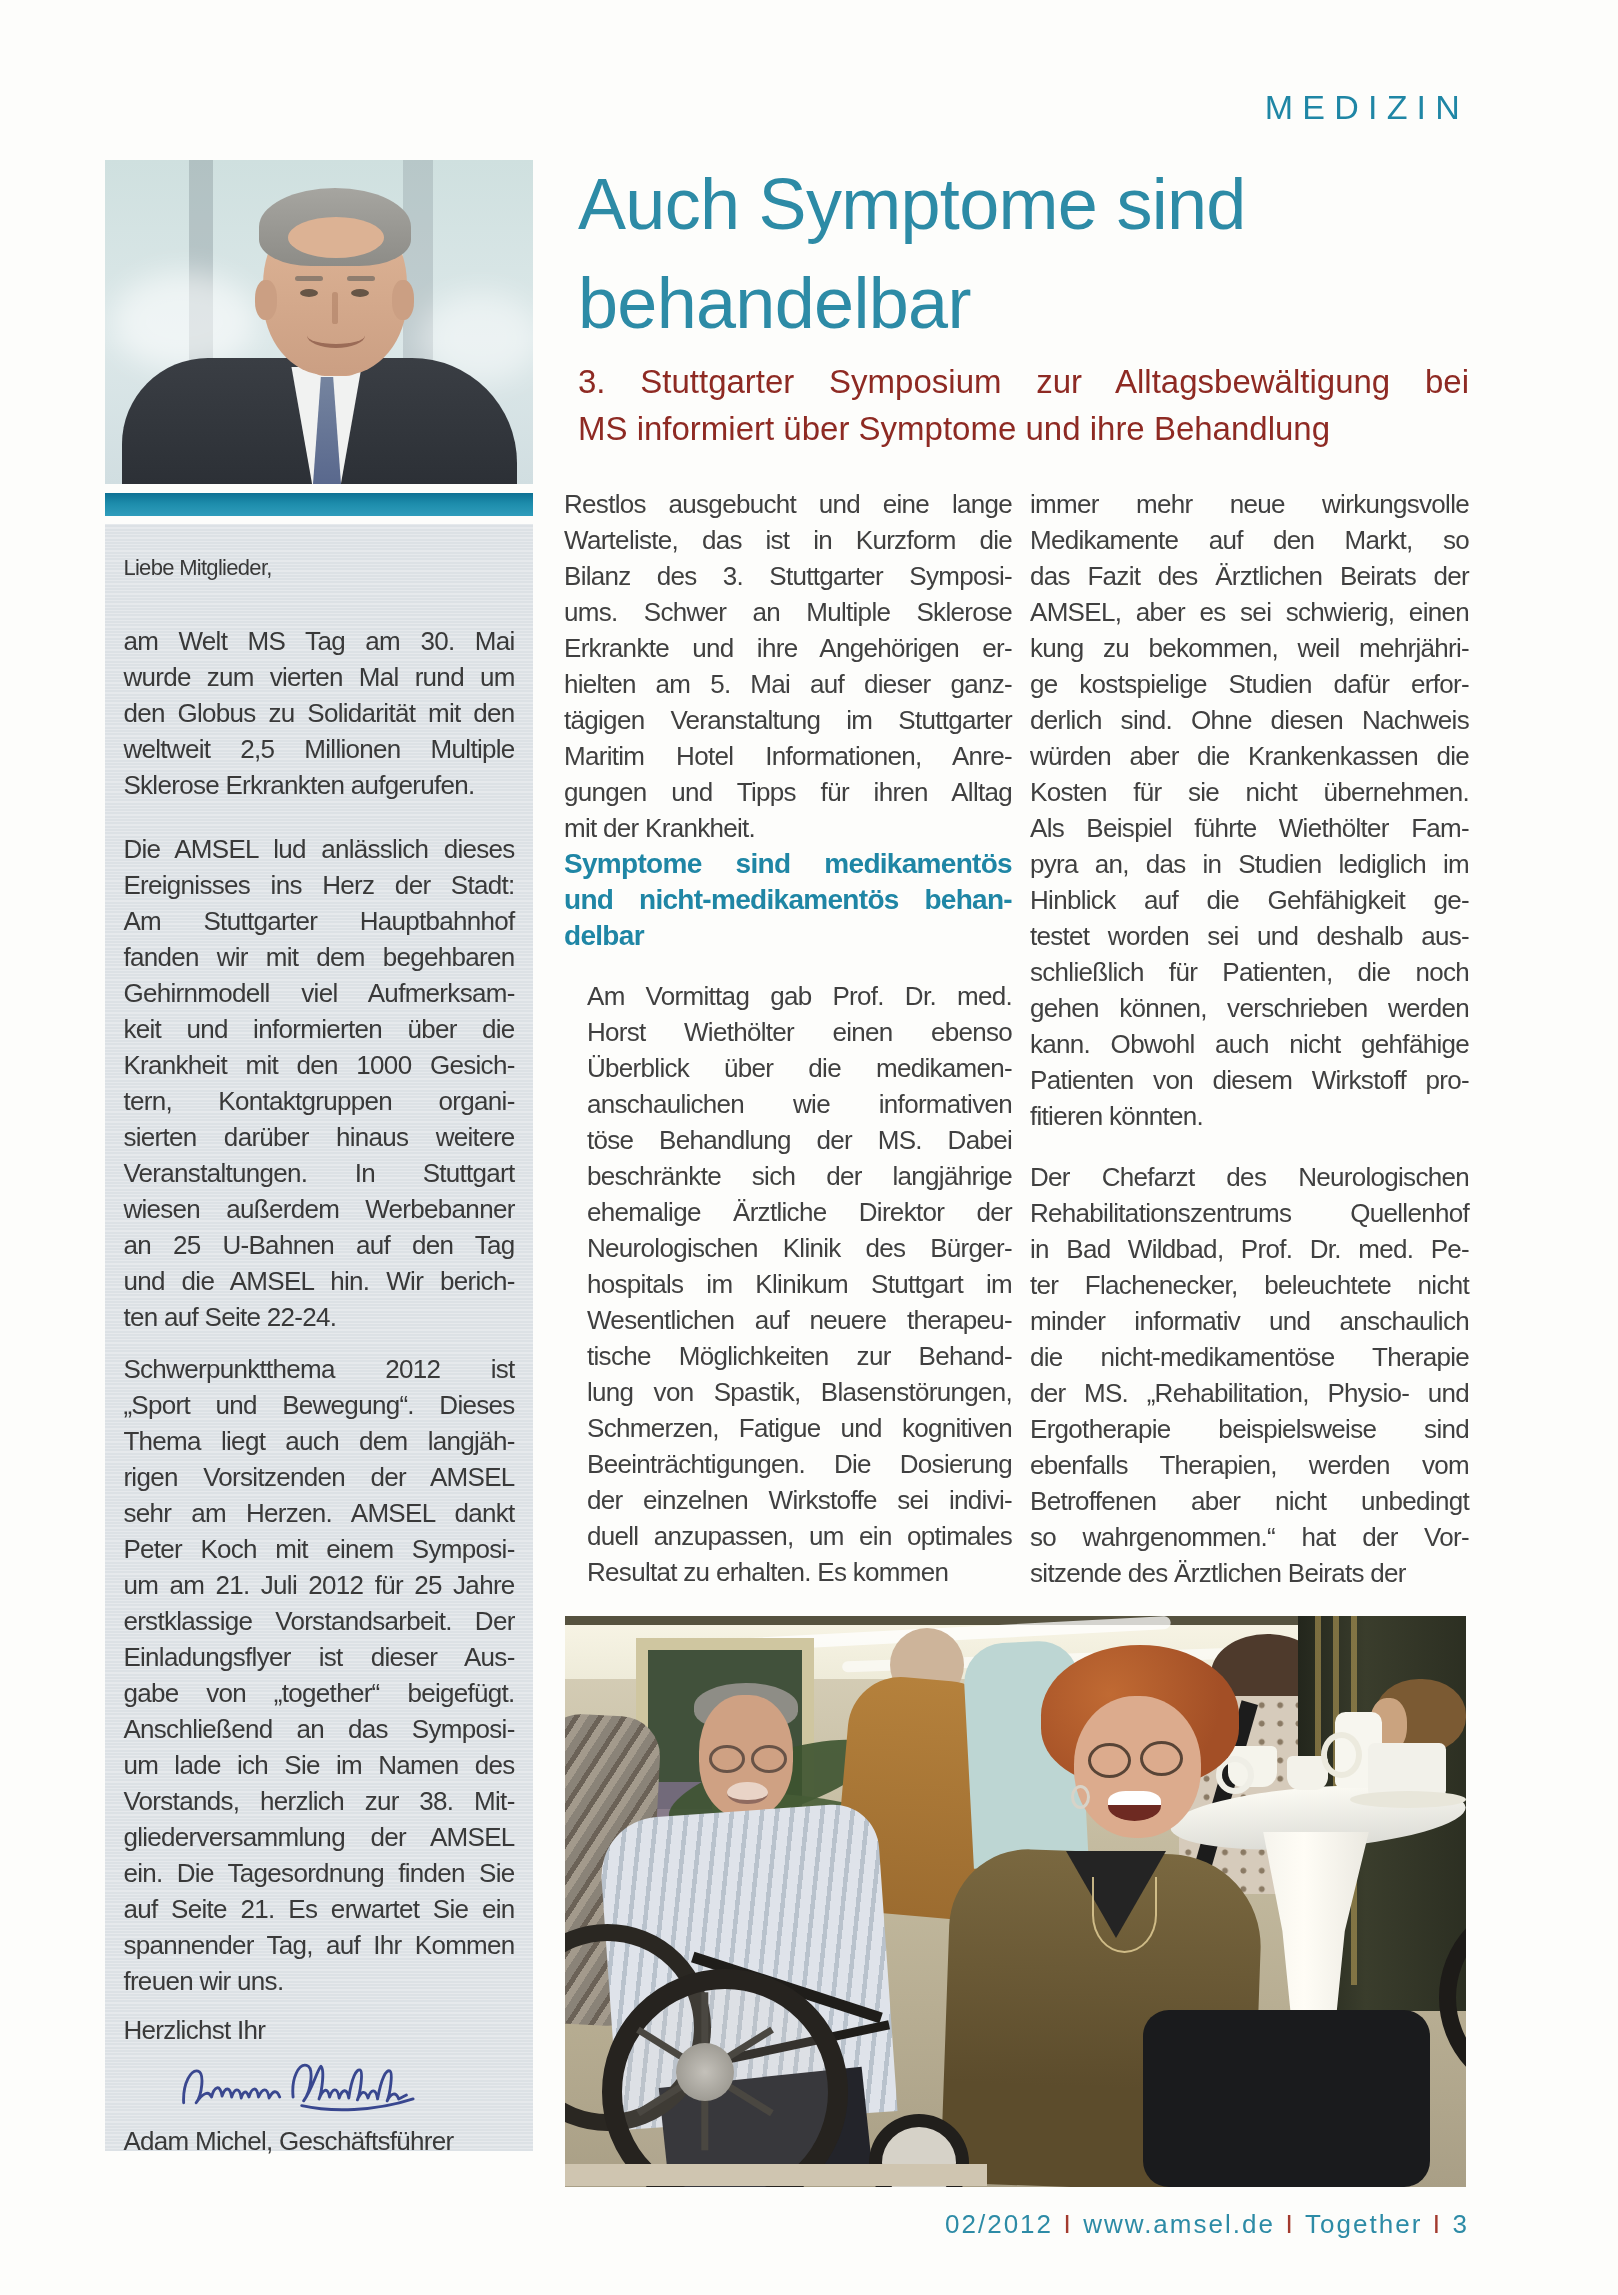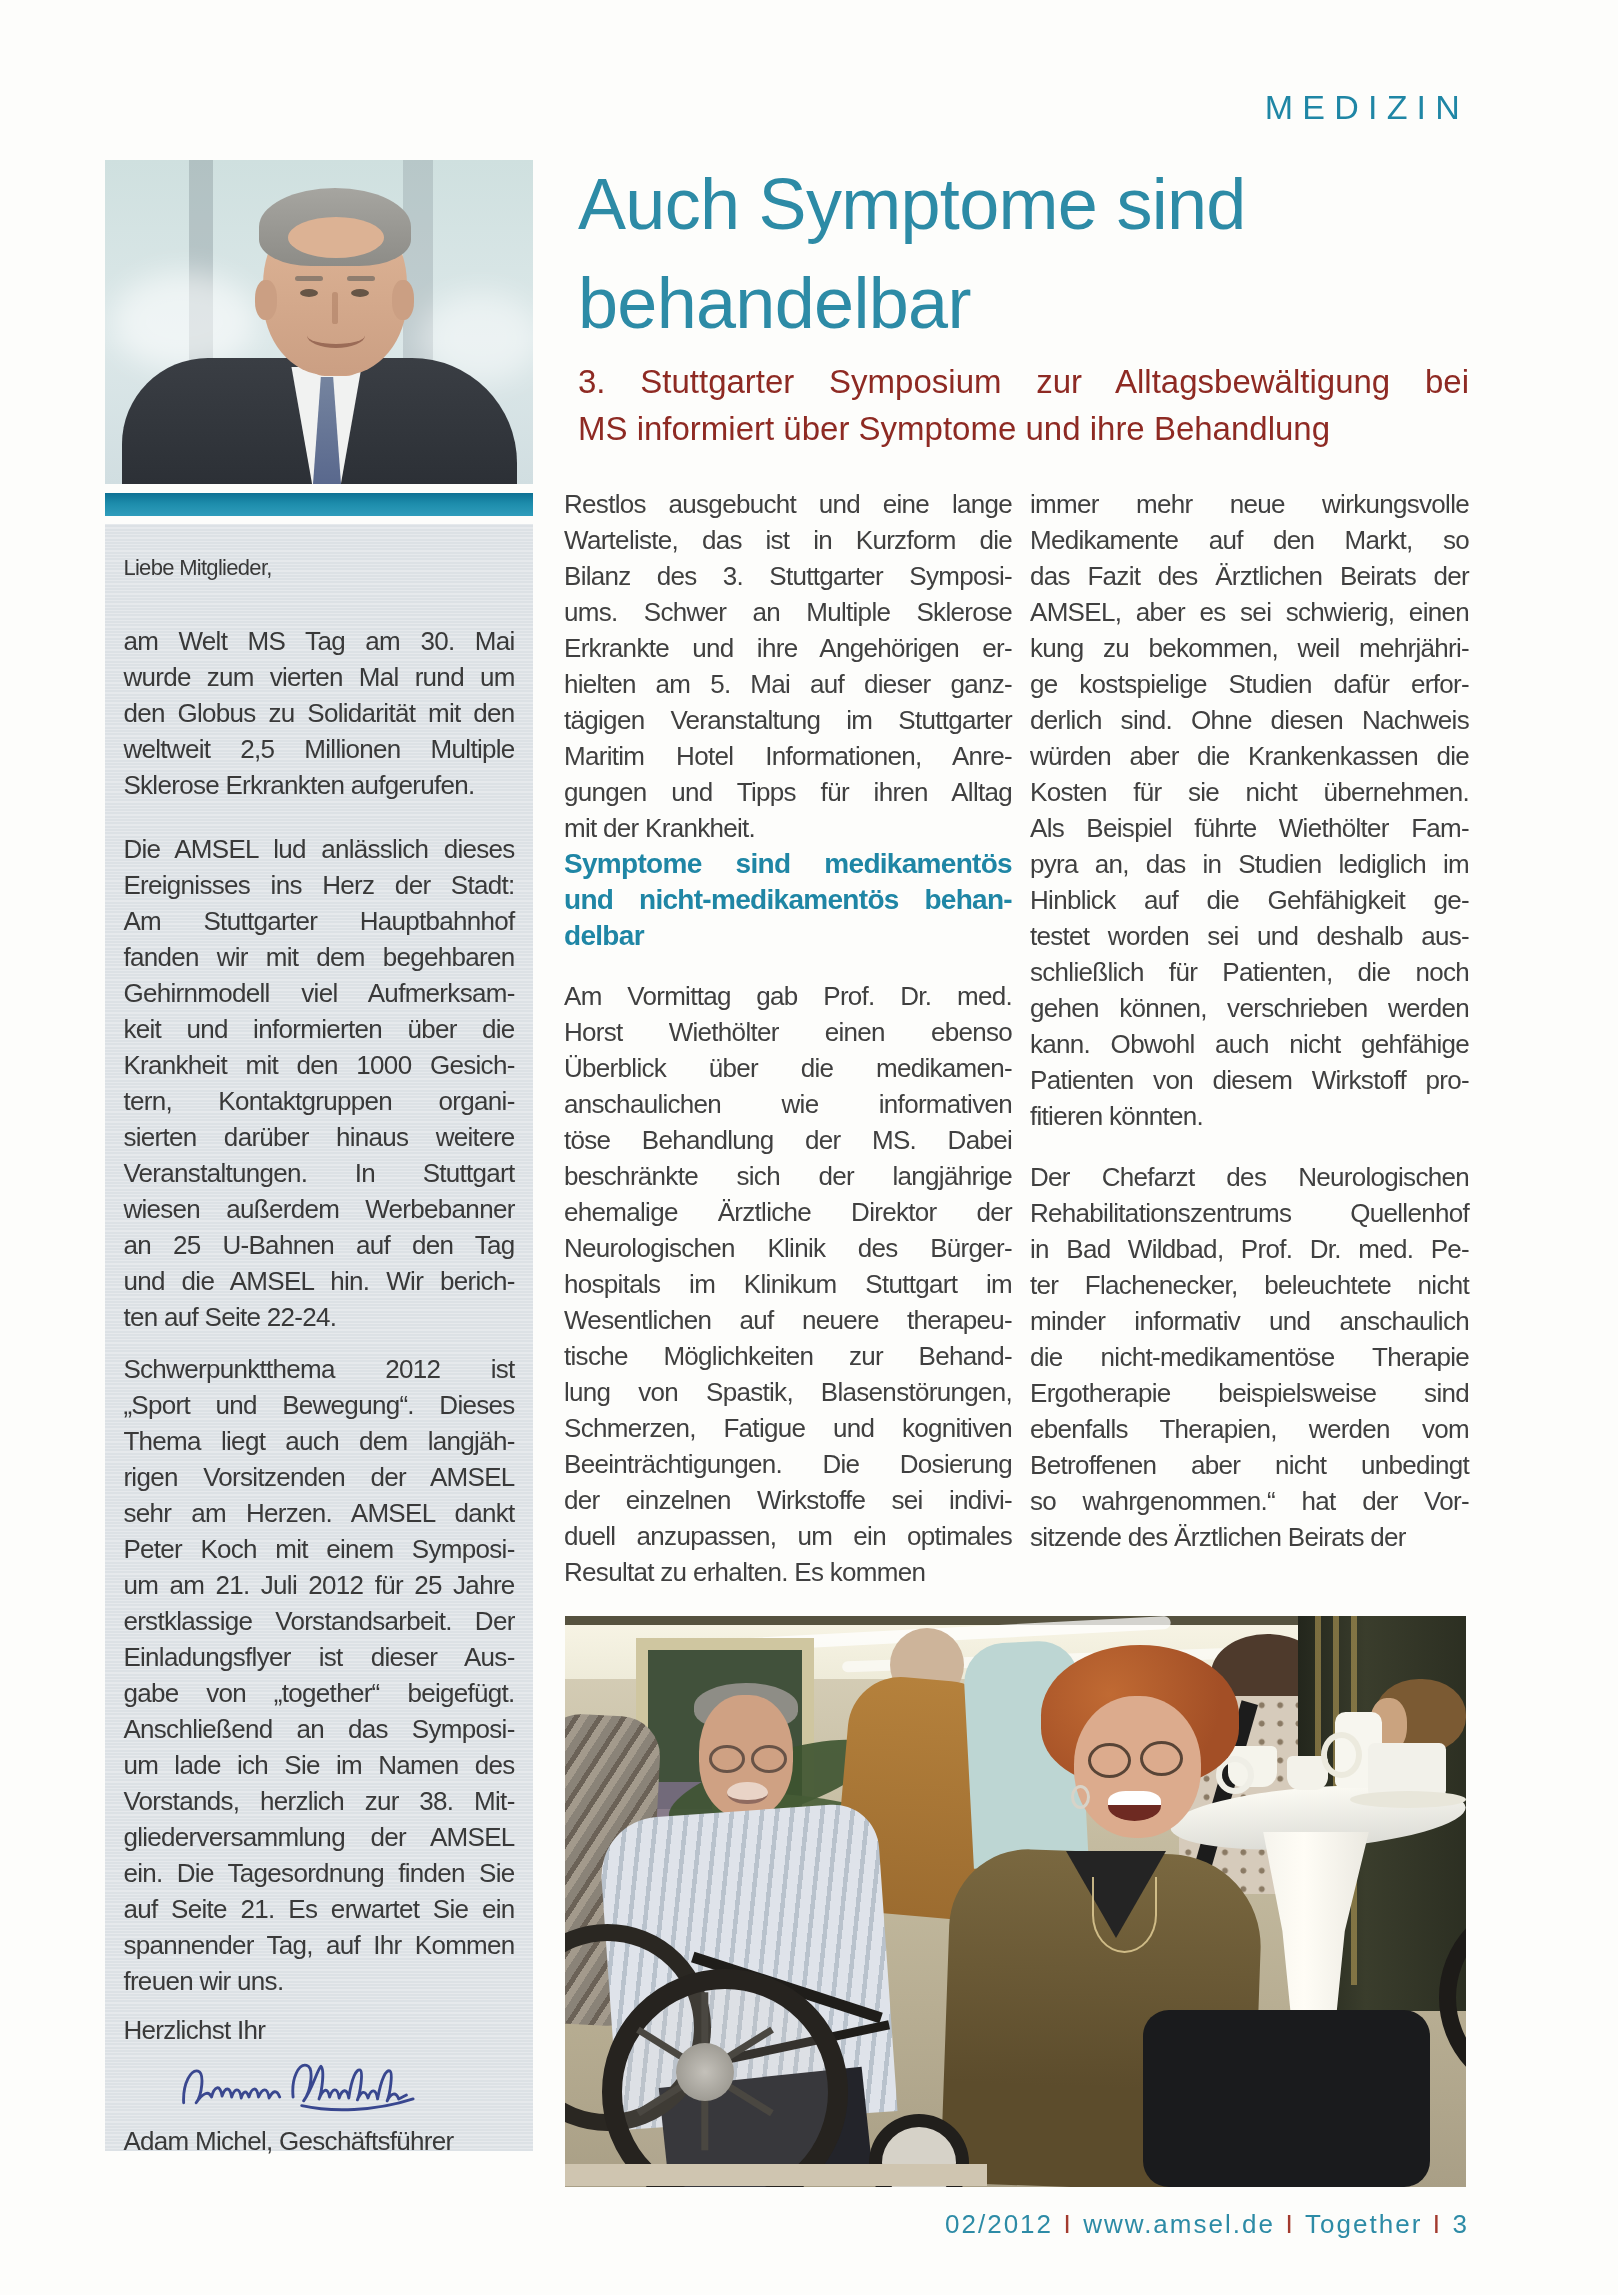--- a/index.html
+++ b/index.html
@@ -16,21 +16,21 @@
          color:#2d8ba6;font-weight:400;letter-spacing:-0.7px;}
   .subtitle{position:absolute;left:578px;top:358px;width:891px;font-size:33px;line-height:47px;
             color:#8e2a23;font-weight:400;}
 
   
   .bodytext{font-size:26px;line-height:36px;letter-spacing:-0.7px;color:#404040;}
   .col2{position:absolute;left:564px;top:486px;width:448px;}
   .col3{position:absolute;left:1030px;top:486px;width:439px;}
   .subhead{font-size:28px;line-height:36px;font-weight:bold;color:#1f86a5;margin-top:26px;letter-spacing:-0.7px;}
   .para{margin:0;}
-  .mt36{margin-top:24px;} .mt38{margin-top:25px;}
+  .mt36{margin-top:24px;margin-left:23px;} .mt38{margin-top:25px;}
   .tl{text-align:left;}
   .jl{text-align:justify;text-align-last:justify;}
 
   
   .leftcol{position:absolute;left:105px;top:160px;width:428px;}
   .portrait{position:relative;width:428px;height:324px;overflow:hidden;
             background:linear-gradient(180deg,#cfe0df 0%,#dce8e9 55%,#d1dee1 100%);}
   .tealbar{width:428px;height:22.4px;margin-top:9.2px;
            background:linear-gradient(180deg,#0d7093 0%,#1d8cab 45%,#2f9dbc 100%);}
   .letterbox{box-sizing:border-box;width:428px;height:1627px;margin-top:8px;padding:26px 18.4px 0 18.4px;
@@ -213,20 +213,21 @@
         <div class="jl">Patienten von diesem Wirkstoff pro-</div>
         <div class="tl">fitieren könnten.</div>
       </div>
     <div class="para mt38">
         <div class="jl">Der Chefarzt des Neurologischen</div>
         <div class="jl">Rehabilitationszentrums Quellenhof</div>
         <div class="jl">in Bad Wildbad, Prof. Dr. med. Pe-</div>
         <div class="jl">ter Flachenecker, beleuchtete nicht</div>
         <div class="jl">minder informativ und anschaulich</div>
         <div class="jl">die nicht-medikamentöse Therapie</div>
+        <div class="jl">der MS. „Rehabilitation, Physio- und</div>
         <div class="jl">Ergotherapie beispielsweise sind</div>
         <div class="jl">ebenfalls Therapien, werden vom</div>
         <div class="jl">Betroffenen aber nicht unbedingt</div>
         <div class="jl">so wahrgenommen.“ hat der Vor-</div>
         <div class="tl">sitzende des Ärztlichen Beirats der</div>
       </div>
   </div>
 
   <div class="event">
 

